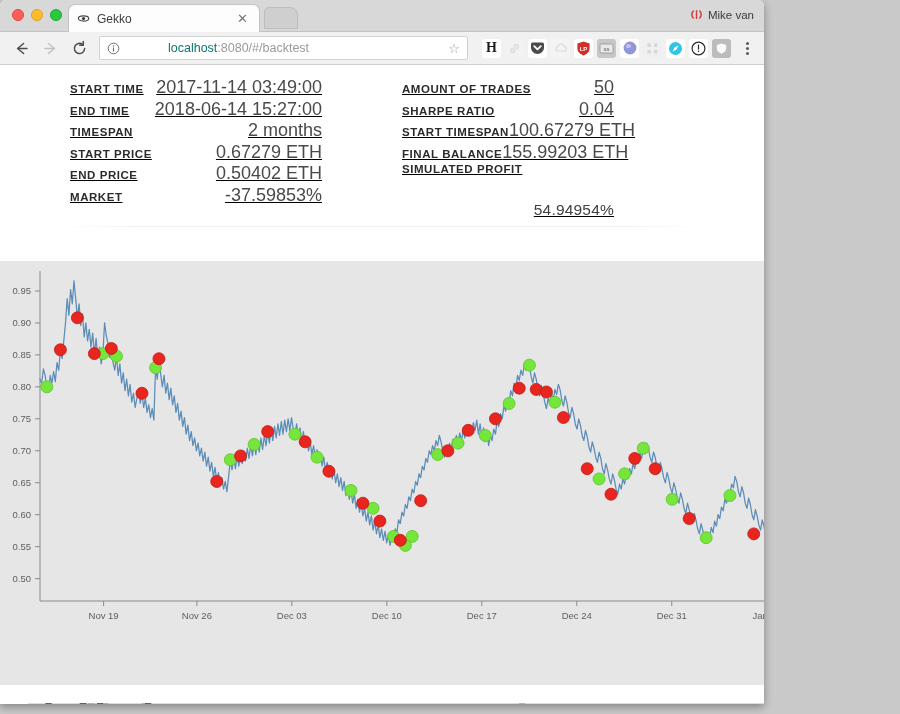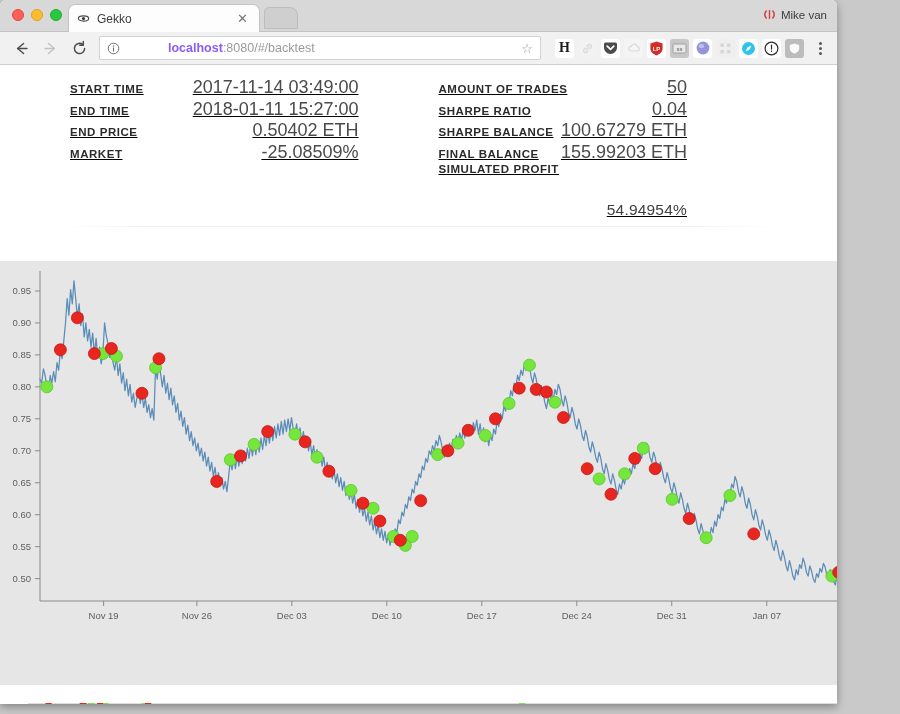--- a/index.html
+++ b/index.html
@@ -3,21 +3,21 @@
 <meta charset="utf-8">
 <style>
   * { box-sizing: border-box; margin:0; padding:0; }
   html,body { width:900px; height:714px; }
   body {
     font-family: "Liberation Sans", sans-serif;
     background:#c9c9c9;
     overflow:hidden;
   }
   .window {
-    position:absolute; left:0; top:0; width:837px; height:704px;
+    position:absolute; left:0; top:0; width:764px; height:704px;
     background:#ffffff;
     border-radius:6px 6px 0 0;
     overflow:hidden;
     box-shadow:0 3px 8px rgba(0,0,0,.35);
   }
   
   .tabstrip {
     position:relative; height:32px; background:#d8d8d8;
     border-bottom:1px solid #c3c3c3;
   }
@@ -53,21 +53,21 @@
     color:#5a5a5a; font-size:16px; border-radius:50%; cursor:pointer;
   }
   .navbtn.disabled { color:#c0c0c0; }
   .omnibox {
     flex:1; height:24px; margin:0 6px 0 4px; background:#fff;
     border:1px solid #d2d2d2; border-radius:2px;
     display:flex; align-items:center; padding:0 7px;
   }
   .info-ico { width:13px; height:13px; margin-right:6px; flex:0 0 auto; }
   .url { font-size:12.5px; color:#9a9a9a; white-space:nowrap; flex:1; }
-  .url b { color:#8b5cf6; font-weight:700;padding-left:42px; }
+  .url b { color:#0f766e; font-weight:400;padding-left:42px; }
   .star { font-size:13px; color:#9b9b9b; cursor:pointer; padding-left:6px; }
   .exts { display:flex; align-items:center; gap:4px; padding-left:5px; }
   .ext {
     width:19px; height:19px; border-radius:3px;
     display:flex; align-items:center; justify-content:center;
     font-size:11px; font-weight:700; color:#fff;
     cursor:pointer; overflow:hidden;
   }
   .kebab { width:18px; display:flex; flex-direction:column; align-items:center; gap:2px; margin-left:3px; cursor:pointer; }
   .kebab i { width:3px; height:3px; background:#5a5a5a; border-radius:50%; display:block; }
@@ -244,43 +244,51 @@
   <div class="page">
 
     <div class="stats">
       <div class="col left">
         <div class="srow">
           <span class="slabel">START TIME</span>
           <span class="sval">2017-11-14 03:49:00</span>
         </div>
         <div class="srow">
           <span class="slabel">END TIME</span>
-          <span class="sval">2018-01-11 15:27:00</span>
+          <span class="sval">2018-06-14 15:27:00</span>
+        </div>
+        <div class="srow">
+          <span class="slabel">TIMESPAN</span>
+          <span class="sval">2 months</span>
+        </div>
+        <div class="srow">
+          <span class="slabel">START PRICE</span>
+          <span class="sval">0.67279 ETH</span>
         </div>
         <div class="srow">
           <span class="slabel">END PRICE</span>
           <span class="sval">0.50402 ETH</span>
         </div>
         <div class="srow">
           <span class="slabel">MARKET</span>
-          <span class="sval">-25.08509%</span>
+          <span class="sval">-37.59853%</span>
         </div>
       </div>
 
       <div class="col right">
         <div class="srow">
           <span class="slabel">AMOUNT OF TRADES</span>
           <span class="sval">50</span>
         </div>
         <div class="srow">
           <span class="slabel">SHARPE RATIO</span>
           <span class="sval">0.04</span>
         </div>
         <div class="srow">
-          <span class="slabel">SHARPE BALANCE</span>
+          <span class="slabel">START TIMESPAN</span>
           <span class="sval">100.67279 ETH</span>
         </div>
         <div class="srow">
           <span class="slabel">FINAL BALANCE</span>
           <span class="sval">155.99203 ETH</span>
         </div>
         <div class="srow">
           <span class="slabel">SIMULATED PROFIT</span>
           <span class="sval"></span>
         </div>

